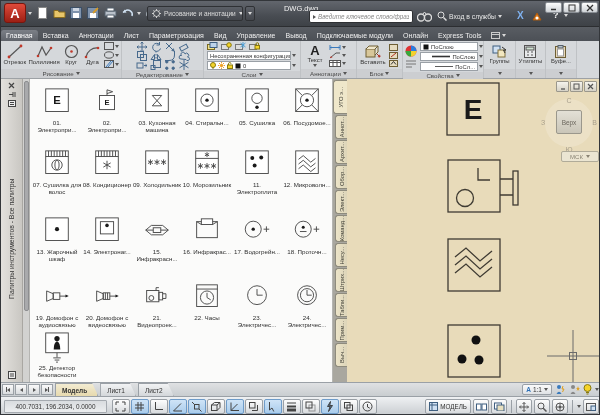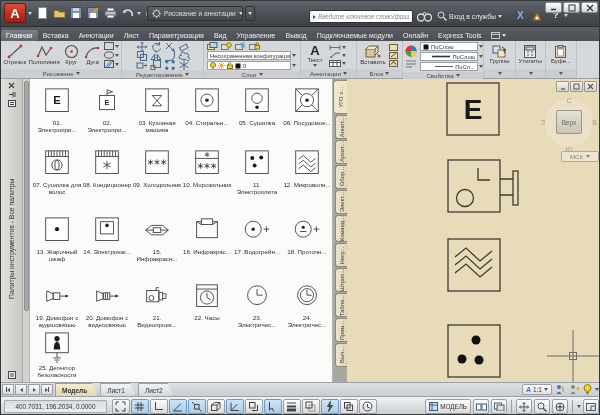--- a/index.html
+++ b/index.html
@@ -154,20 +154,21 @@
             <circle cx="4.5" cy="4.5" r="3" fill="none" stroke="#ccc"></circle>
             <path d="M4.5 0 V2 M4.5 7 V9 M0 4.5 H2 M7 4.5 H9 M1.4 1.4 L2.8 2.8 M6.2 6.2 L7.6 7.6 M7.6 1.4 L6.2 2.8 M2.8 6.2 L1.4 7.6" stroke="#ccc"></path>
           </svg>
         </span>
       <span>Рисование и аннотации</span>
       <span class="dn"></span>
     </div>
     <div class="wsx">
         <span class="dn"></span>
       </div>
+    <div class="doctitle">DWG.dwg</div>
     <div class="search">
       <span class="rt"></span>
       <span class="ph">Введите ключевое слово/фразу</span>
     </div>
     <span class="tbico" style="position:absolute;left:416px;top:10px">
         <svg width="15" height="11">
           <circle cx="4" cy="6.5" r="3.5" fill="none" stroke="#ddd" stroke-width="1.3"></circle>
           <circle cx="11" cy="6.5" r="3.5" fill="none" stroke="#ddd" stroke-width="1.3"></circle>
           <path d="M6 3 L7.5 1 L9 3" fill="none" stroke="#ddd"></path>
         </svg>

